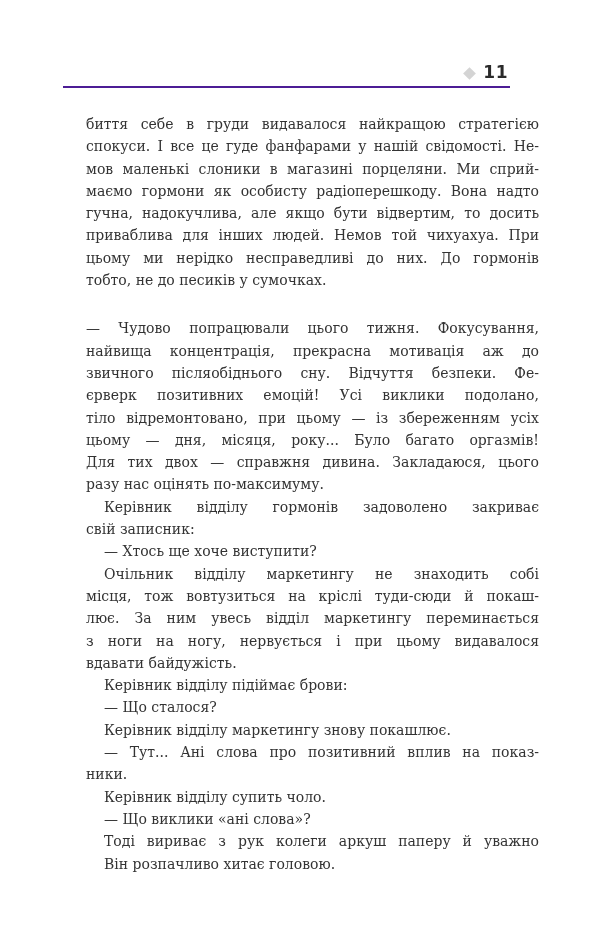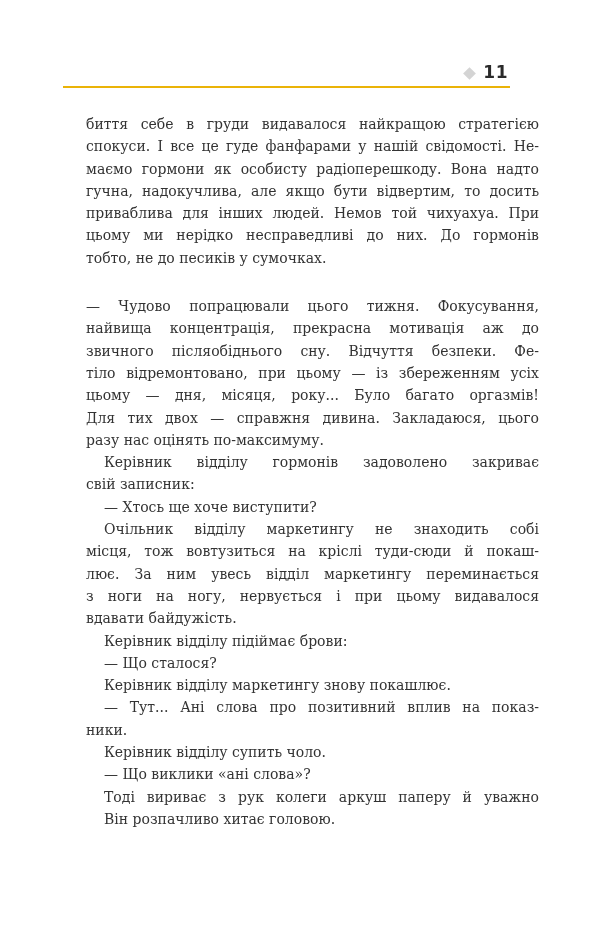--- a/index.html
+++ b/index.html
@@ -1,17 +1,17 @@
 <!DOCTYPE html>
 <html><head>
 <meta charset="utf-8">
 <style>
   html, body { margin: 0; padding: 0; background: #ffffff; }
   body { width: 600px; height: 947px; position: relative; overflow: hidden; }
-  .header { position: absolute; left: 63px; top: 60px; width: 447px; height: 26px; border-bottom: 2px solid #eab308; }
+  .header { position: absolute; left: 63px; top: 60px; width: 447px; height: 26px; border-bottom: 2px solid #4c1d95; }
   .diamond { position: absolute; left: 402px; top: 9px; width: 9px; height: 9px; background: #d4d4d4; transform: rotate(45deg); }
   .page-num { position: absolute; right: 2px; top: 2px; font-family: "DejaVu Sans", sans-serif; font-weight: bold; font-size: 17px; color: #2a2a2a; letter-spacing: 0.5px; }
   .body-text { position: absolute; left: 86px; top: 113px; width: 453px; font-family: "DejaVu Serif", serif; font-size: 14px; line-height: 22.3px; color: #333333; }
   .p { margin: 0; text-align: justify; text-align-last: left; }
   .gap { height: 26px; }
   .line { display: block; text-align: justify; text-align-last: justify; white-space: nowrap; }
   .line.last { text-align-last: left; }
   .line.i { padding-left: 18px; }
 </style>
 </head>
@@ -20,33 +20,35 @@
 <div class="header">
   <span class="diamond"></span>
   <span class="page-num">11</span>
 </div>
 
 <div class="body-text">
 
   <div class="p">
     <span class="line">биття себе в груди видавалося найкращою стратегією</span>
     <span class="line">спокуси. І все це гуде фанфарами у нашій свідомості. Не-</span>
+    <span class="line">мов маленькі слоники в магазині порцеляни. Ми сприй-</span>
     <span class="line">маємо гормони як особисту радіоперешкоду. Вона надто</span>
     <span class="line">гучна, надокучлива, але якщо бути відвертим, то досить</span>
     <span class="line">приваблива для інших людей. Немов той чихуахуа. При</span>
     <span class="line">цьому ми нерідко несправедливі до них. До гормонів</span>
     <span class="line last">тобто, не до песиків у сумочках.</span>
   </div>
 
   <div class="gap"></div>
 
   <div class="p">
     <span class="line">— Чудово попрацювали цього тижня. Фокусування,</span>
     <span class="line">найвища концентрація, прекрасна мотивація аж до</span>
     <span class="line">звичного післяобіднього сну. Відчуття безпеки. Фе-</span>
+    <span class="line">єрверк позитивних емоцій! Усі виклики подолано,</span>
     <span class="line">тіло відремонтовано, при цьому — із збереженням усіх</span>
     <span class="line">цьому — дня, місяця, року... Було багато оргазмів!</span>
     <span class="line">Для тих двох — справжня дивина. Закладаюся, цього</span>
     <span class="line last">разу нас оцінять по-максимуму.</span>
   </div>
 
   <div class="p">
     <span class="line i">Керівник відділу гормонів задоволено закриває</span>
     <span class="line last">свій записник:</span>
   </div>

